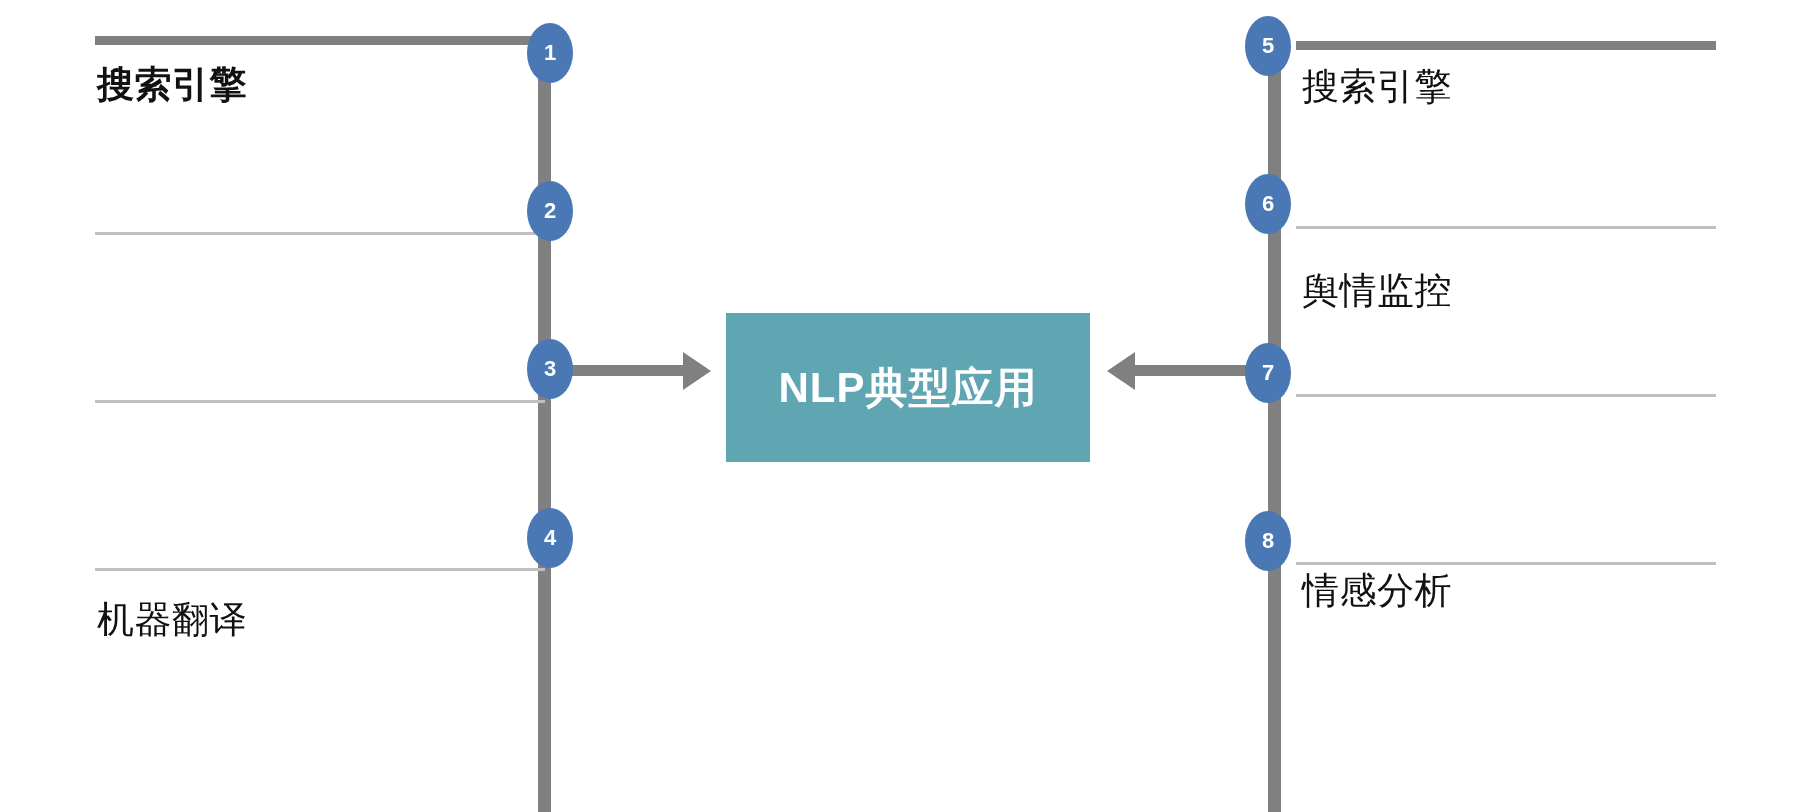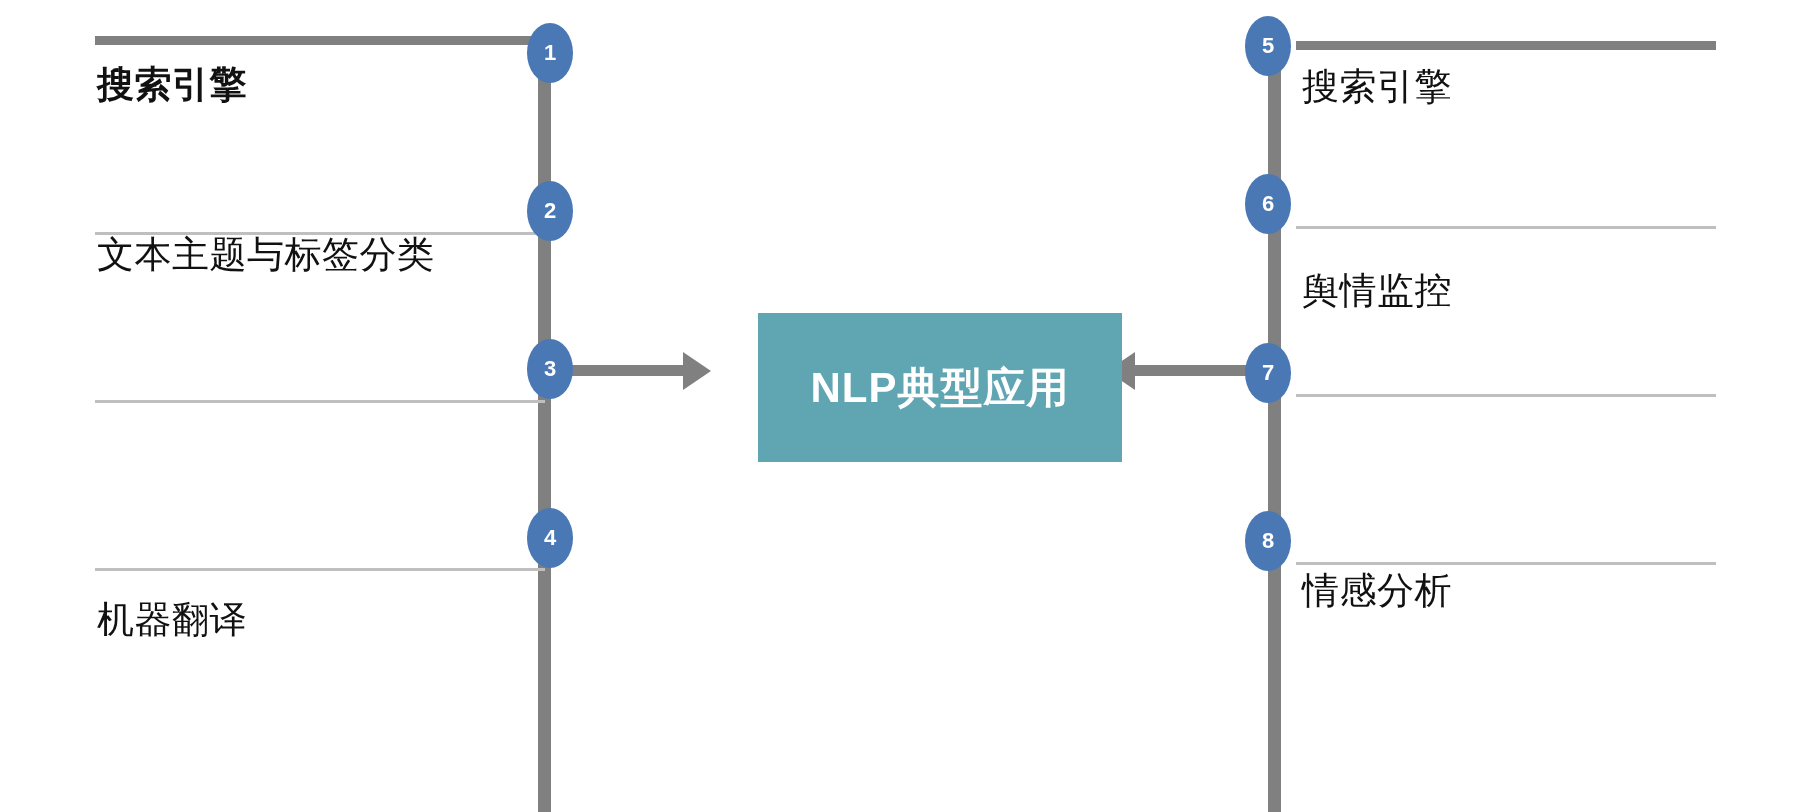--- a/index.html
+++ b/index.html
@@ -68,21 +68,20 @@
   #center-box {
     position: absolute;
     left: 726px;
     top: 313px;
     width: 364px;
     height: 149px;
     background: #5FA5B2;
     display: flex;
     align-items: center;
     justify-content: center;
-    margin-left: 32px;
   }
   #center-box-label {
     color: #ffffff;
     font-size: 42px;
     font-weight: bold;
     letter-spacing: 1px;
   }
 
   
   .arrow-shaft {
@@ -124,21 +123,20 @@
     <span>2</span>
   </div>
   <div class="badge" style="left:527px; top:339px;">
     <span>3</span>
   </div>
   <div class="badge" style="left:527px; top:508px;">
     <span>4</span>
   </div>
 
   <div class="item-label" style="left:97px; top:60px;font-weight:bold;">搜索引擎</div>
-  <div class="item-label" style="left:97px; top:230px;">文本主题与标签分类</div>
   <div class="item-label" style="left:97px; top:566px;margin-top:29px;">机器翻译</div>
 
   <div class="spine" id="spine-right"></div>
 
   <div class="rule thick" style="left:1296px; top:41px; width:420px;"></div>
   <div class="rule" style="left:1296px; top:226px; width:420px;"></div>
   <div class="rule" style="left:1296px; top:394px; width:420px;"></div>
   <div class="rule" style="left:1296px; top:562px; width:420px;"></div>
 
   <div class="badge" style="left:1245px; top:16px;">

